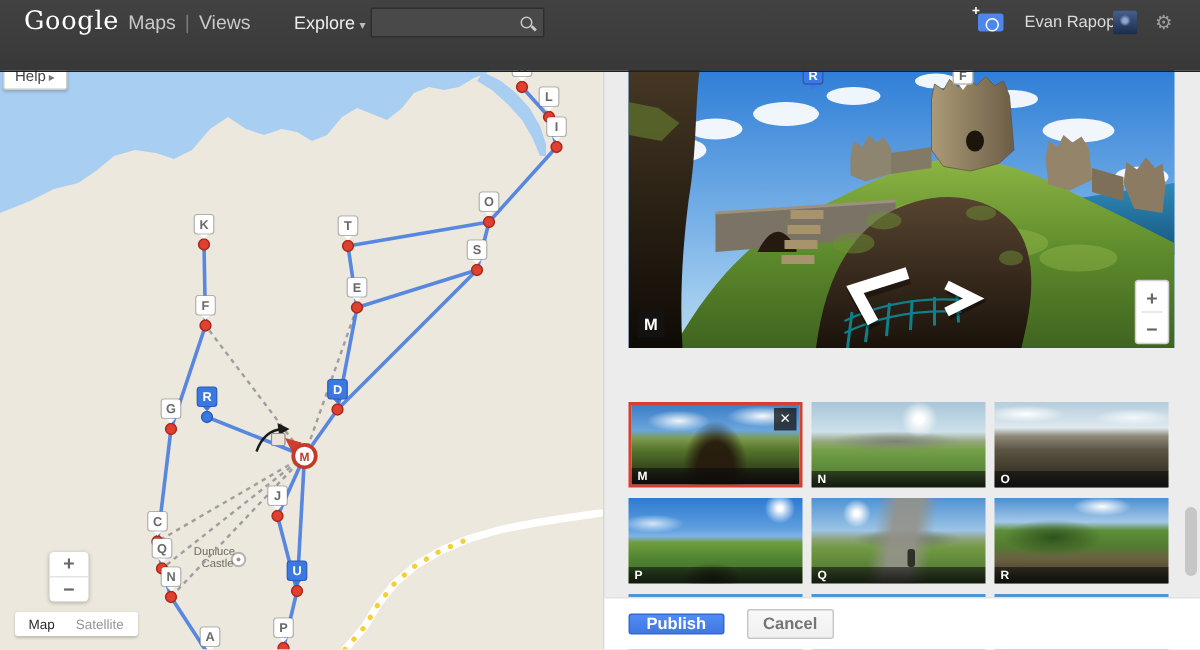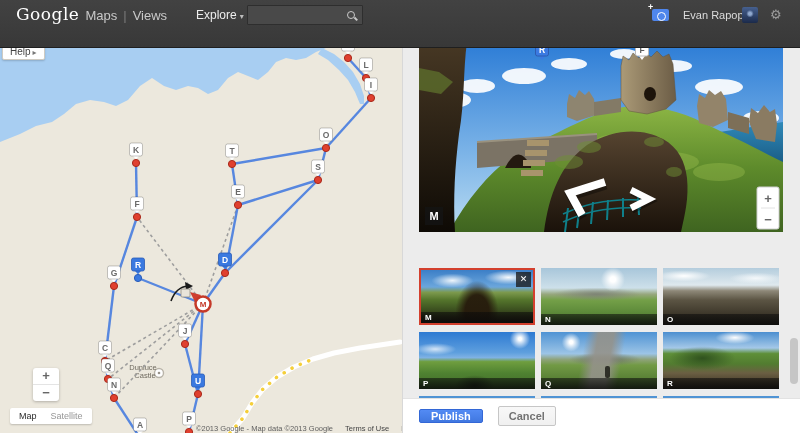--- a/index.html
+++ b/index.html
@@ -312,25 +312,20 @@
     </div>
     <div id="map-zoom">
       <div class="zoom-cell">+</div>
       <div class="zoom-div"></div>
       <div class="zoom-cell">−</div>
     </div>
     <div id="mapsat">
       <span class="ms-map">Map</span>
       <span class="ms-sat">Satellite</span>
     </div>
-    <div id="map-attr">
-      <span>©2013 Google - Map data ©2013 Google</span>
-      <span class="attr-link">Terms of Use</span>
-      <span class="attr-link">Report a map error</span>
-    </div>
   </div>
 
   <div id="right-panel">
 
     <svg id="pano" width="364" height="190" viewBox="0 0 364 190">
       <defs>
         <linearGradient id="skyG" x1="0" y1="0" x2="0" y2="1">
           <stop offset="0" stop-color="#2c7cd6"></stop>
             <stop offset="0.6" stop-color="#7eb5e8"></stop>
             <stop offset="1" stop-color="#b9dcf2"></stop>

